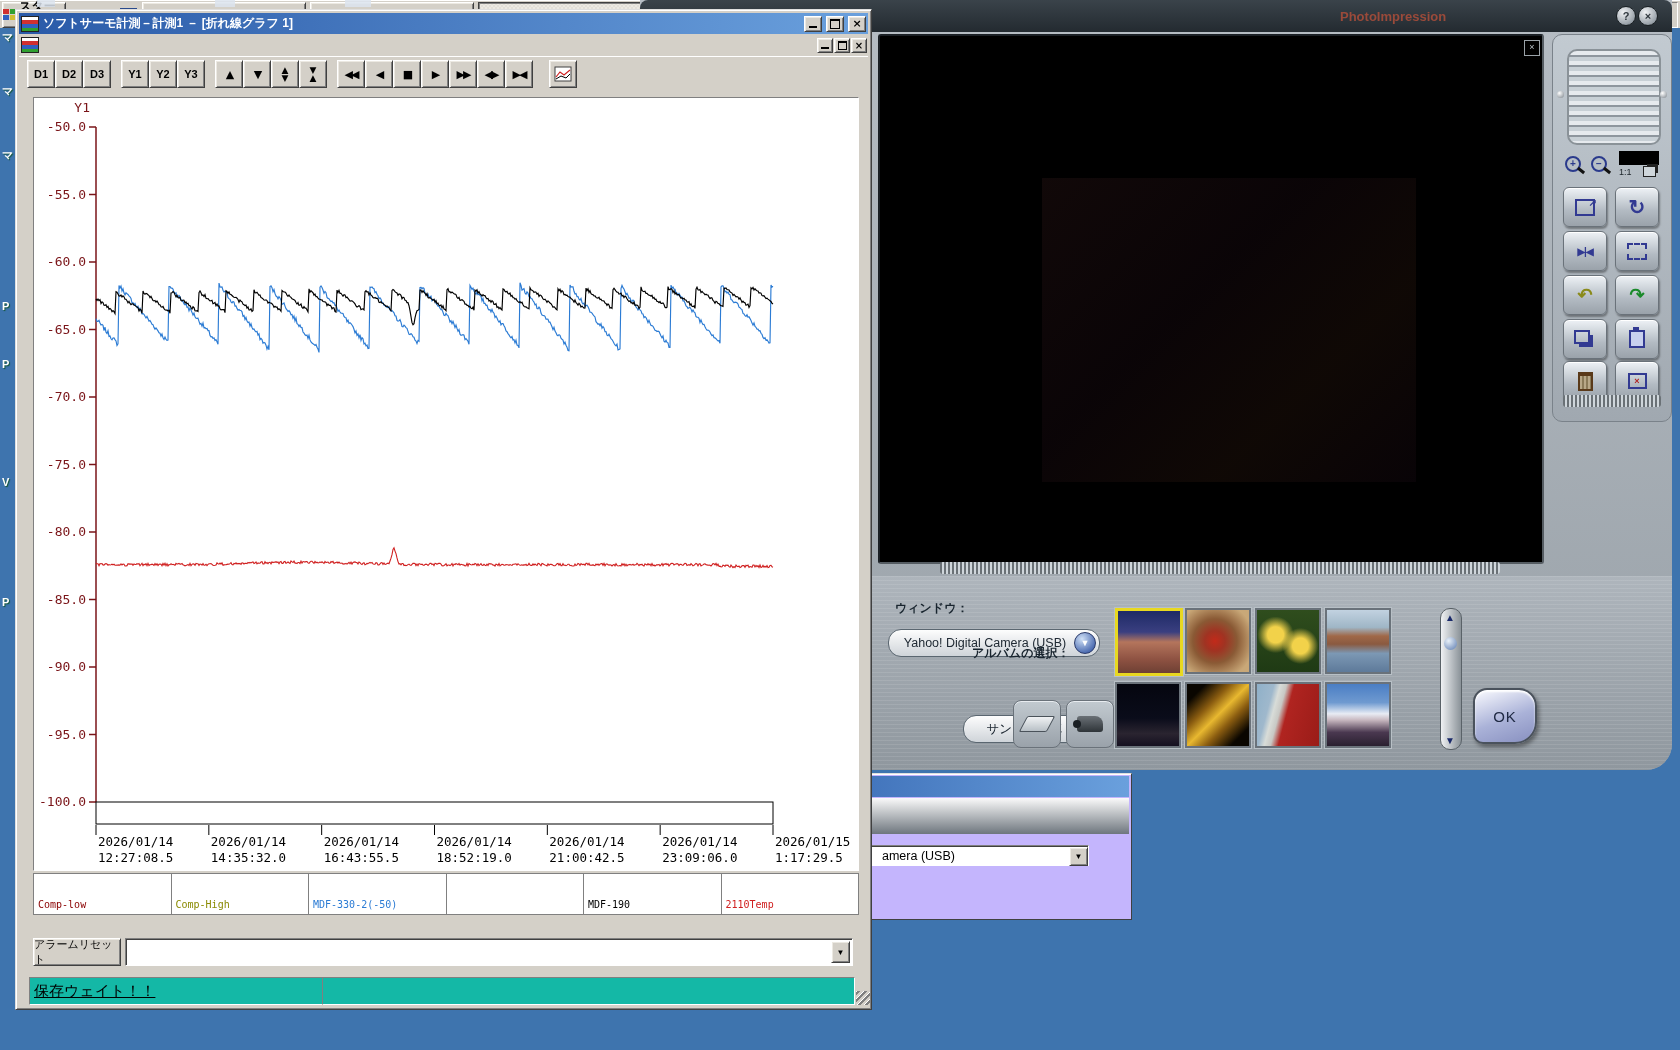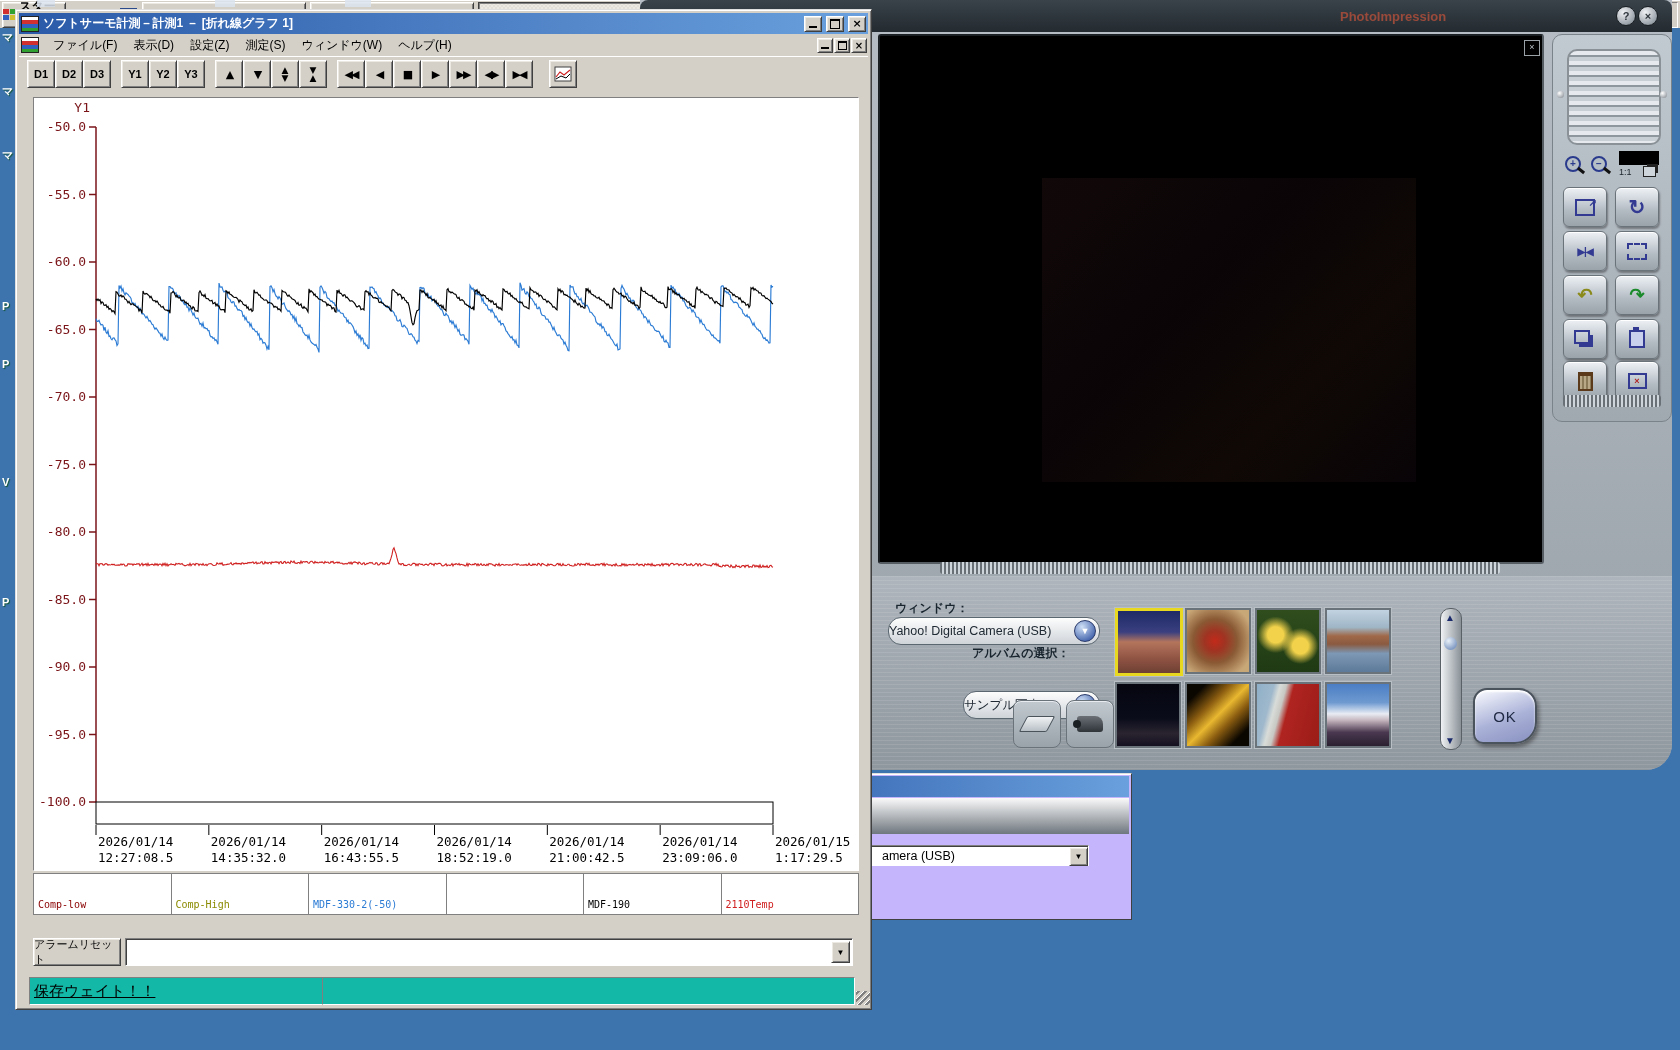--- a/index.html
+++ b/index.html
@@ -121,21 +121,21 @@
     justify-content:center;font-size:9px;color:#b02020;font-weight:bold;}
   #pi-tools-bottom{left:10px;top:360px;width:98px;height:12px;
     background:repeating-linear-gradient(90deg,#6a7176 0 2px,#cfd6db 2px 4px);border-radius:3px;}
   
   #pi-bottom{left:0;top:576px;width:1032px;height:194px;
     background:repeating-linear-gradient(180deg,rgba(255,255,255,.10) 0 1px,rgba(0,0,0,0) 1px 4px),
     linear-gradient(180deg,#aeb5bc,#8f979e);border-radius:0 0 26px 26px;}
   .pi-label{font-size:12px;color:#18242e;font-weight:bold;}
   .pill{height:26px;border-radius:13px;border:1px solid #5a6670;
     background:linear-gradient(180deg,#fdfdfd,#cfd4d9);display:flex;align-items:center;
-    justify-content:flex-start;font-size:12.5px;color:#202a34;position:relative;}
+    justify-content:center;font-size:12.5px;color:#202a34;position:relative;margin-top:12px;}
   .pill .pill-arrow{position:absolute;right:3px;top:2px;width:20px;height:20px;border-radius:50%;
     background:radial-gradient(circle at 35% 30%,#cfe0f6,#4a6ab0 75%);color:#fff;font-size:9px;
     display:flex;align-items:center;justify-content:center;border:1px solid #2a3a6a;}
   .pi-small-btn{position:absolute;width:46px;height:46px;border-radius:8px;
     background:linear-gradient(180deg,#c2cad0,#9aa2aa);border:1px solid #6a727a;
     box-shadow:inset 0 1px 0 #e8ecf0;display:flex;align-items:center;justify-content:center;}
   .scanner-glyph{width:26px;height:14px;background:linear-gradient(180deg,#f0f2f4,#b8c0c6);
     border:1px solid #4a525a;transform:skewX(-28deg);border-radius:2px;}
   .cam-glyph{width:26px;height:16px;background:linear-gradient(180deg,#6a7076,#2e3438);
     border-radius:3px 8px 3px 3px;position:relative;}
@@ -346,29 +346,20 @@
     <div class="btn95 cap-btn">
         <div class="restore-box"></div>
       </div>
     <div class="btn95 cap-btn">
         <span class="x-glyph">×</span>
       </div>
   </div>
 
   <div id="meas-menu" class="abs">
     <div class="app-ico mdi-ico"></div>
-    <div style="display:flex">
-
-    <span class="mitem">ファイル(F)</span>
-        <span class="mitem">表示(D)</span>
-        <span class="mitem">設定(Z)</span>
-        <span class="mitem">測定(S)</span>
-        <span class="mitem">ウィンドウ(W)</span>
-        <span class="mitem">ヘルプ(H)</span>
-      </div>
     <div class="spacer"></div>
     <div class="btn95 mdi-ctrl">
         <div class="mini-bar" style="margin-top:6px"></div>
       </div>
     <div class="btn95 mdi-ctrl">
         <div class="restore-box" style="width:7px;height:6px"></div>
       </div>
     <div class="btn95 mdi-ctrl">
         <span class="x-glyph" style="font-size:10px">×</span>
       </div>

